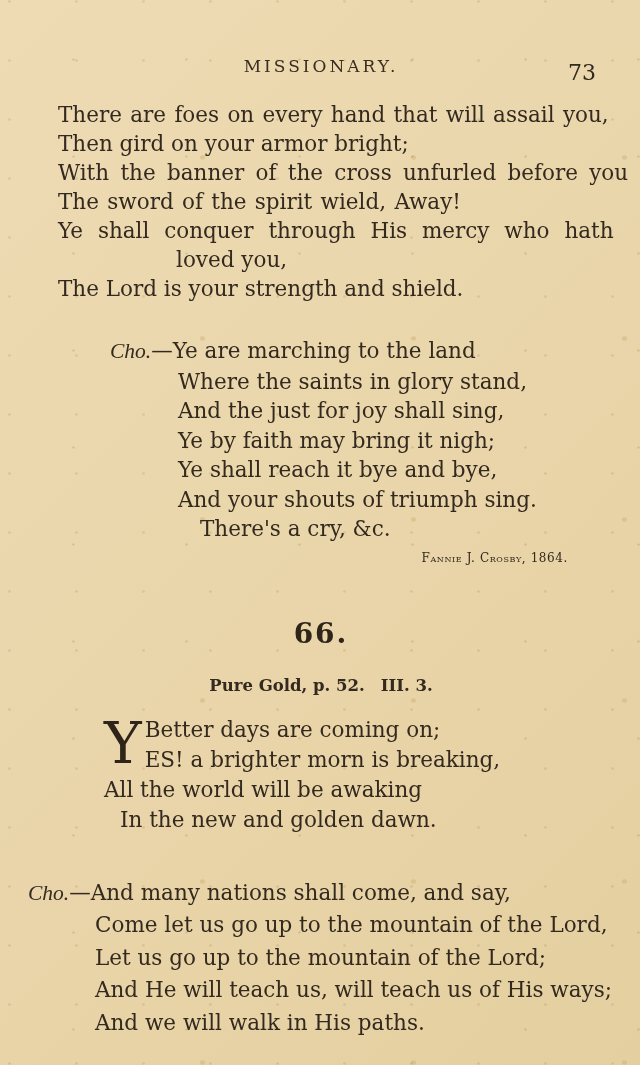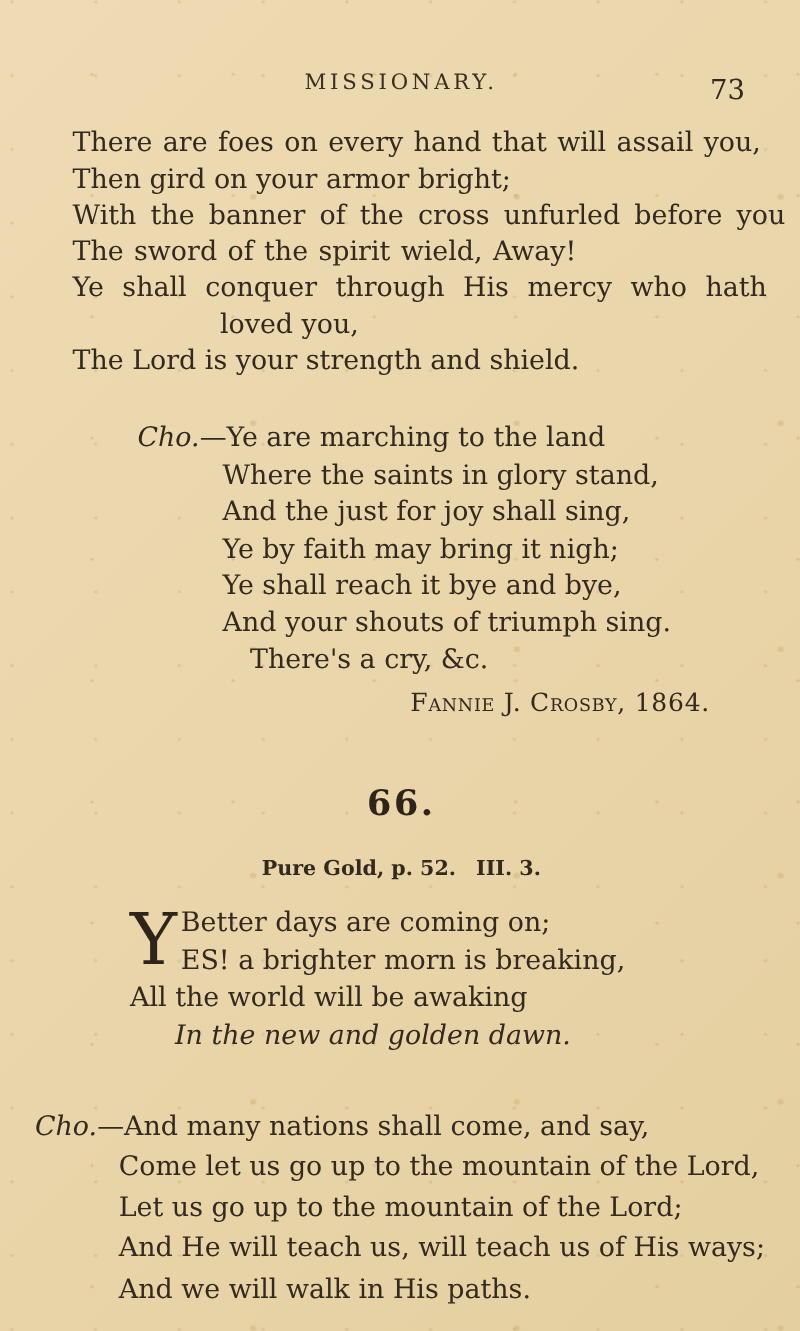--- a/index.html
+++ b/index.html
@@ -28,40 +28,40 @@
   .running-head { font-size: 17px; letter-spacing: 3px; color: #3a2e20; }
   .page-num { position: absolute; right: -12px; top: 4px; font-size: 22px; }
 
   .verse { font-size: 21.5px; line-height: 29px; }
   .vline { white-space: nowrap; }
   .ws1 { word-spacing: 1.5px; }
   .ws2 { word-spacing: 4.5px; }
   .ws3 { word-spacing: 8px; }
   .hang { margin-left: 118px; }
 
-  .cho { font-style: italic; }
+  .cho { font-style: italic; font-family: Liberation Serif, serif; }
 
   .chorus1 { margin-top: 33px; margin-left: 52px; font-size: 21.5px; line-height: 29.5px; }
   .chorus1 .cline { margin-left: 68px; white-space: nowrap; }
   .chorus1 .first-line { margin-left: 0; }
   .chorus1 .last-line { margin-left: 90px; }
 
   .attribution { margin-top: 7px; text-align: right; padding-right: 16px;
-                 font-size: 20px; font-variant: small-caps; letter-spacing: 0.6px; }
+                 font-size: 12px; font-variant: small-caps; letter-spacing: 0.6px; }
 
   .hymn-number { margin-top: 52px; text-align: center; font-size: 28px;
                  font-weight: bold; letter-spacing: 2px; color: #2e241a; }
   .tune-ref { margin-top: 26px; text-align: center; font-size: 16.5px; font-weight: bold; }
   .tune-ref .gap { display: inline-block; width: 16px; }
 
   .stanza { margin-top: 20px; margin-left: 46px; font-size: 21.5px; line-height: 30px; }
   .dropcap-row { display: flex; align-items: flex-start; }
   .dropcap { font-size: 57px; line-height: 56px; margin-right: 3px; color: #2e241a; }
   .stanza .sline { white-space: nowrap; }
-  .stanza .indent { margin-left: 36px; font-style: italic; }
+  .stanza .indent { margin-left: 16px; }
 
   .chorus2 { margin-top: 42px; margin-left: -30px; font-size: 21.5px; line-height: 32.5px; }
   .chorus2 .cline { margin-left: 67px; white-space: nowrap; }
   .chorus2 .first-line { margin-left: 0; margin-top: 32px; }
 </style>
 </head>
 <body>
 
 <div class="page">
   <div class="content">

